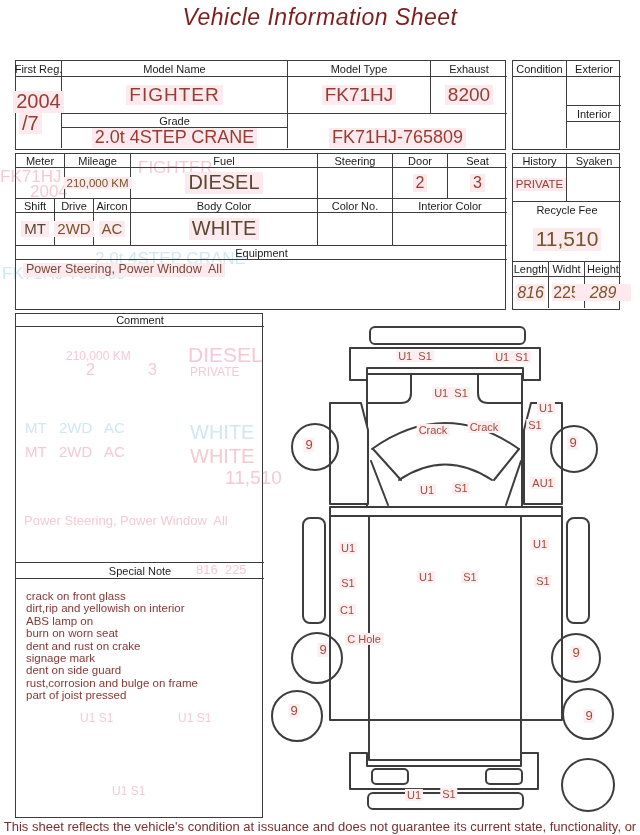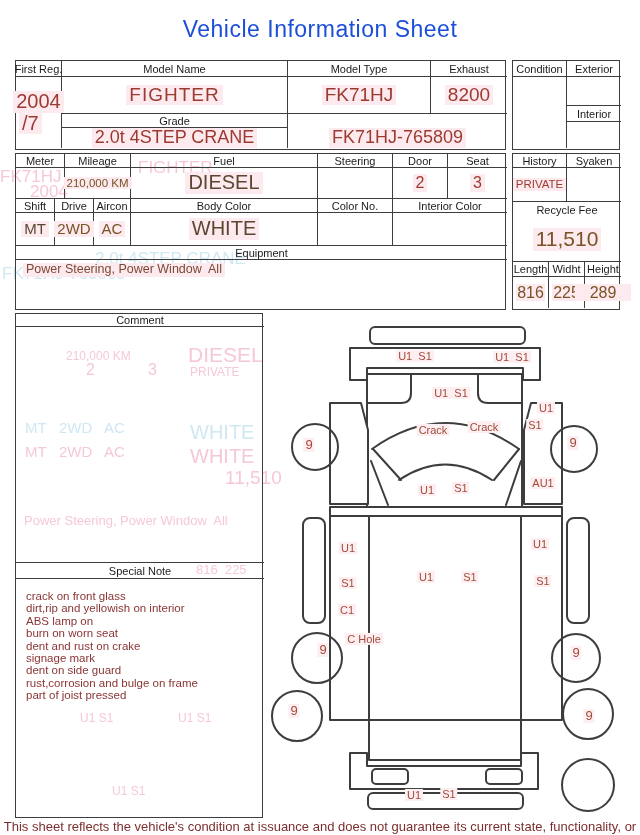--- a/index.html
+++ b/index.html
@@ -1,19 +1,19 @@
 <!DOCTYPE html>
 <html><head>
 <meta charset="utf-8">
 <style>
   html,body{margin:0;padding:0;background:#fff;}
   .page{position:relative;width:640px;height:835px;background:#ffffff;overflow:hidden;
         font-family:"Liberation Sans",sans-serif;color:#1b1b1b;}
-  .title{position:absolute;top:16px;left:0;width:100%;text-align:center;
-         font-size:23px;letter-spacing:.5px;color:#1d4ed8;}
+  .title{position:absolute;top:4px;left:0;width:100%;text-align:center;
+         font-size:23px;letter-spacing:.5px;color:#7f1d1d;font-style:italic;}
   .box{position:absolute;border:1.5px solid #3d3d3d;box-sizing:border-box;background:transparent;}
   .cell{position:absolute;box-sizing:border-box;display:flex;align-items:center;justify-content:center;
         overflow:visible;white-space:pre;}
   .lab{font-size:11px;color:#1b1b1b;}
   .br{border-right:1.5px solid #3d3d3d;}
   .bb{border-bottom:1.5px solid #3d3d3d;}
   .bt{border-top:1.5px solid #3d3d3d;}
   .hl{background:#fdeaee;padding:0 3px;line-height:1.08;}
   .v-red{color:#9c3a30;}
   .v-brown{color:#7a5326;}
@@ -151,28 +151,28 @@
     </div>
     <div class="cell lab bb" style="left:54px;top:0;width:54px;height:14px;">Syaken</div>
     <div class="cell bb" style="left:54px;top:14px;width:54px;height:34px;"></div>
     <div class="cell lab bb" style="left:0;top:48px;width:108px;height:16px;border-bottom:none;">Recycle Fee</div>
     <div class="cell bb" style="left:0;top:64px;width:108px;height:44px;">
       <span class="hl v-brown" style="font-size:21px;">11,510</span>
     </div>
     <div class="cell lab br bb" style="left:0;top:108px;width:36px;height:15px;">Length</div>
     <div class="cell lab br bb" style="left:36px;top:108px;width:36px;height:15px;">Widht</div>
     <div class="cell lab bb" style="left:72px;top:108px;width:36px;height:15px;">Height</div>
-    <div class="cell br" style="left:0;top:123px;width:36px;height:31px;">
+    <div class="cell br" style="left:0;top:123px;width:36px;height:31px;font-style:italic;">
       <span class="hl v-brown" style="font-size:16px;padding:0 1px;">816</span>
     </div>
     <div class="cell br" style="left:36px;top:123px;width:36px;height:31px;">
       <span class="hl v-brown" style="font-size:16px;padding:0 1px;">225</span>
     </div>
     <div class="cell" style="left:72px;top:123px;width:36px;height:31px;">
-      <span class="hl v-brown" style="font-size:16px;padding:0 15px;">289</span>
+      <span class="hl v-brown" style="font-size:16px;padding:0 15px;font-style:italic;">289</span>
     </div>
   </div>
 
   <div class="box" style="left:15px;top:313px;width:248px;height:505px;">
     <div class="cell lab bb" style="left:0;top:0;width:248px;height:13px;">Comment</div>
     <div class="cell topleft" style="left:0;top:13px;width:248px;height:235px;"></div>
     <div class="cell lab bt bb" style="left:0;top:248px;width:248px;height:17px;">Special Note</div>
     <div class="notes">
 
     <div class="note-line">crack on front glass</div>

